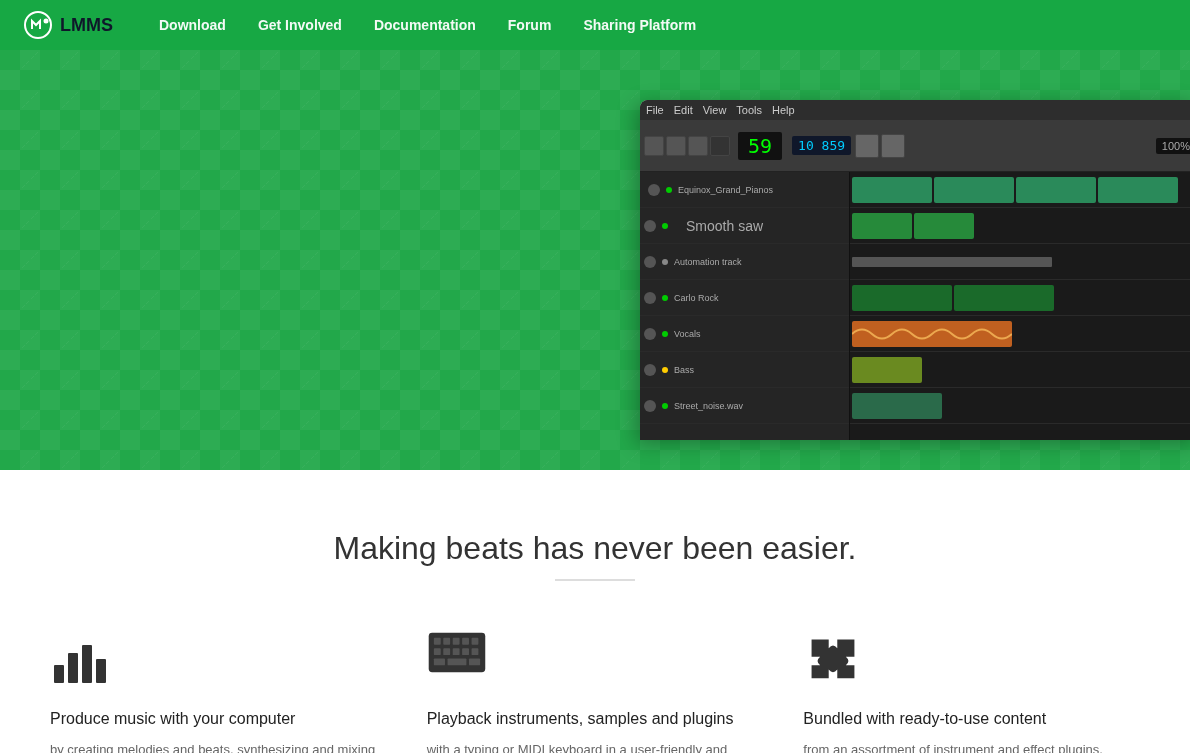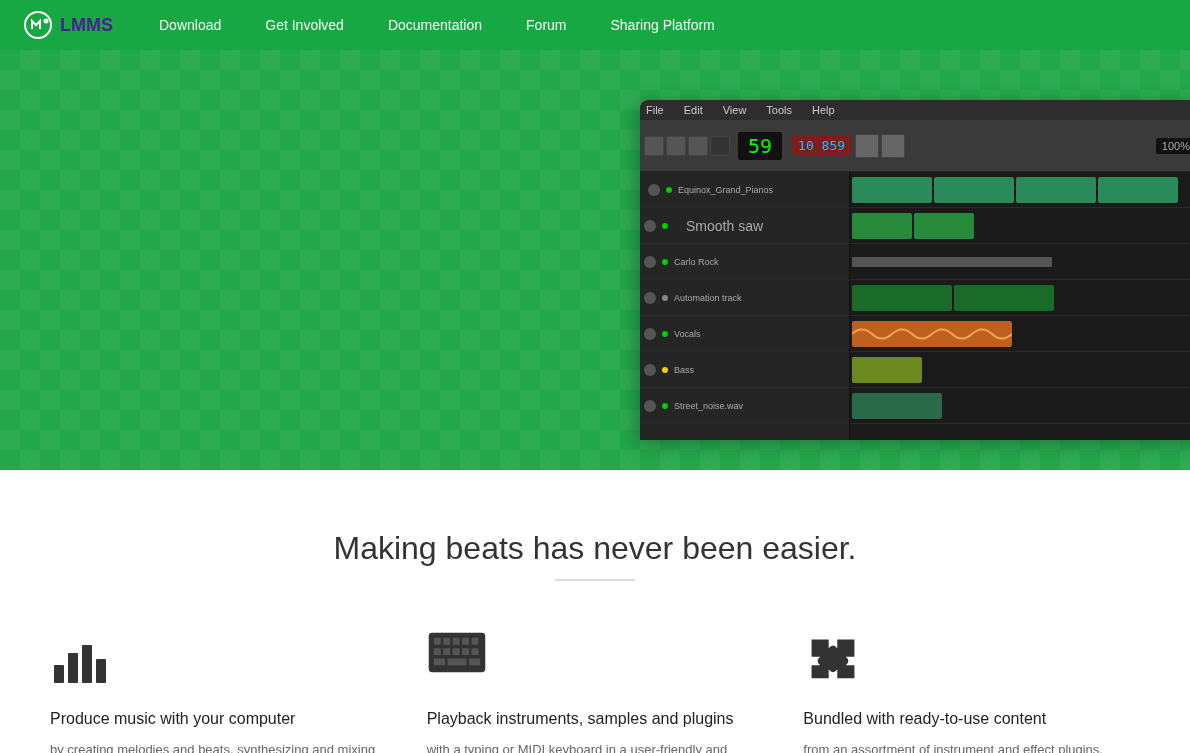--- a/index.html
+++ b/index.html
@@ -17,34 +17,35 @@
       align-items: center;
       padding: 0 24px;
       height: 50px;
       position: relative;
       z-index: 10;
     }
     .nav-logo {
       display: flex;
       align-items: center;
       gap: 8px;
-      color: #4c1d95;
+      color: #0f172a;
       font-weight: bold;
       font-size: 18px;
       margin-right: 30px;
     }
     .nav-logo-icon {
       width: 28px;
       height: 28px;
     }
     .nav-links {
       display: flex;
       align-items: flex-end;
-      gap: 12px;
+      gap: 0;
       list-style: none;
+      font-weight: bold;
     }
     .nav-links li a {
       color: #fff;
       text-decoration: none;
       font-size: 14px;
       padding: 0 16px;
       line-height: 50px;
       display: block;
       opacity: 0.95;
     }
@@ -150,21 +151,21 @@
       height: 20px;
       display: flex;
       align-items: center;
       padding: 0 6px;
       gap: 12px;
       font-size: 11px;
       color: #ccc;
     }
     .daw-menu-items {
       display: flex;
-      gap: 20px;
+      gap: 10px;
     }
     .daw-toolbar {
       background: #3a3a3a;
       height: 52px;
       border-bottom: 1px solid #222;
       display: flex;
       align-items: center;
       padding: 0 4px;
       gap: 2px;
     }
@@ -276,21 +277,21 @@
           <span>Help</span>
         </div>
       </div>
 
       <div class="daw-toolbar">
         <div class="daw-btn"></div>
         <div class="daw-btn"></div>
         <div class="daw-btn"></div>
         <div class="daw-btn" style="background:#333;"></div>
         <div style="margin:0 6px;background:#111;color:#0f0;font-family:monospace;font-size:20px;padding:2px 10px;border-radius:2px;">59</div>
-        <div style="margin:0 2px;background:#7f1d1d;color:#0cf;font-family:monospace;font-size:13px;padding:2px 6px;border-radius:2px;">10 859</div>
+        <div style="margin:0 2px;background:#0f172a;color:#0cf;font-family:monospace;font-size:13px;padding:2px 6px;border-radius:2px;">10 859</div>
         <div class="daw-btn" style="background:#666;width:24px;height:24px;"></div>
         <div class="daw-btn" style="background:#666;width:24px;height:24px;"></div>
         <div style="flex:1;"></div>
         <div style="background:#111;color:#aaa;font-size:11px;padding:2px 6px;border-radius:2px;">100%</div>
       </div>
 
       <div style="display:flex;height:calc(100% - 72px);">
 
         <div style="width:210px;background:#252525;border-right:1px solid #111;overflow:hidden;">
           <div class="daw-track" style="height:36px;padding-left:8px;">
@@ -298,27 +299,27 @@
             <div style="width:6px;height:6px;background:#0c0;border-radius:50%;flex-shrink:0;"></div>
             <div style="flex:1;color:#aaa;font-size:9px;overflow:hidden;white-space:nowrap;">Equinox_Grand_Pianos</div>
           </div>
           <div class="daw-track" style="height:36px;">
             <div style="width:12px;height:12px;background:#555;border-radius:50%;flex-shrink:0;"></div>
             <div style="width:6px;height:6px;background:#0c0;border-radius:50%;flex-shrink:0;"></div>
             <div style="flex:1;color:#aaa;font-size:14px;margin-left:12px;">Smooth saw</div>
           </div>
           <div class="daw-track" style="height:36px;">
             <div style="width:12px;height:12px;background:#555;border-radius:50%;flex-shrink:0;"></div>
+            <div style="width:6px;height:6px;background:#888;border-radius:50%;flex-shrink:0;"></div>
+            <div style="flex:1;color:#aaa;font-size:9px;">Automation track</div>
+          </div>
+          <div class="daw-track" style="height:36px;">
+            <div style="width:12px;height:12px;background:#555;border-radius:50%;flex-shrink:0;"></div>
             <div style="width:6px;height:6px;background:#0c0;border-radius:50%;flex-shrink:0;"></div>
             <div style="flex:1;color:#aaa;font-size:9px;">Carlo Rock</div>
-          </div>
-          <div class="daw-track" style="height:36px;">
-            <div style="width:12px;height:12px;background:#555;border-radius:50%;flex-shrink:0;"></div>
-            <div style="width:6px;height:6px;background:#888;border-radius:50%;flex-shrink:0;"></div>
-            <div style="flex:1;color:#aaa;font-size:9px;">Automation track</div>
           </div>
           <div class="daw-track" style="height:36px;">
             <div style="width:12px;height:12px;background:#555;border-radius:50%;flex-shrink:0;"></div>
             <div style="width:6px;height:6px;background:#0c0;border-radius:50%;flex-shrink:0;"></div>
             <div style="flex:1;color:#aaa;font-size:9px;">Vocals</div>
           </div>
           <div class="daw-track" style="height:36px;">
             <div style="width:12px;height:12px;background:#555;border-radius:50%;flex-shrink:0;"></div>
             <div style="width:6px;height:6px;background:#fc0;border-radius:50%;flex-shrink:0;"></div>
             <div style="flex:1;color:#aaa;font-size:9px;">Bass</div>

